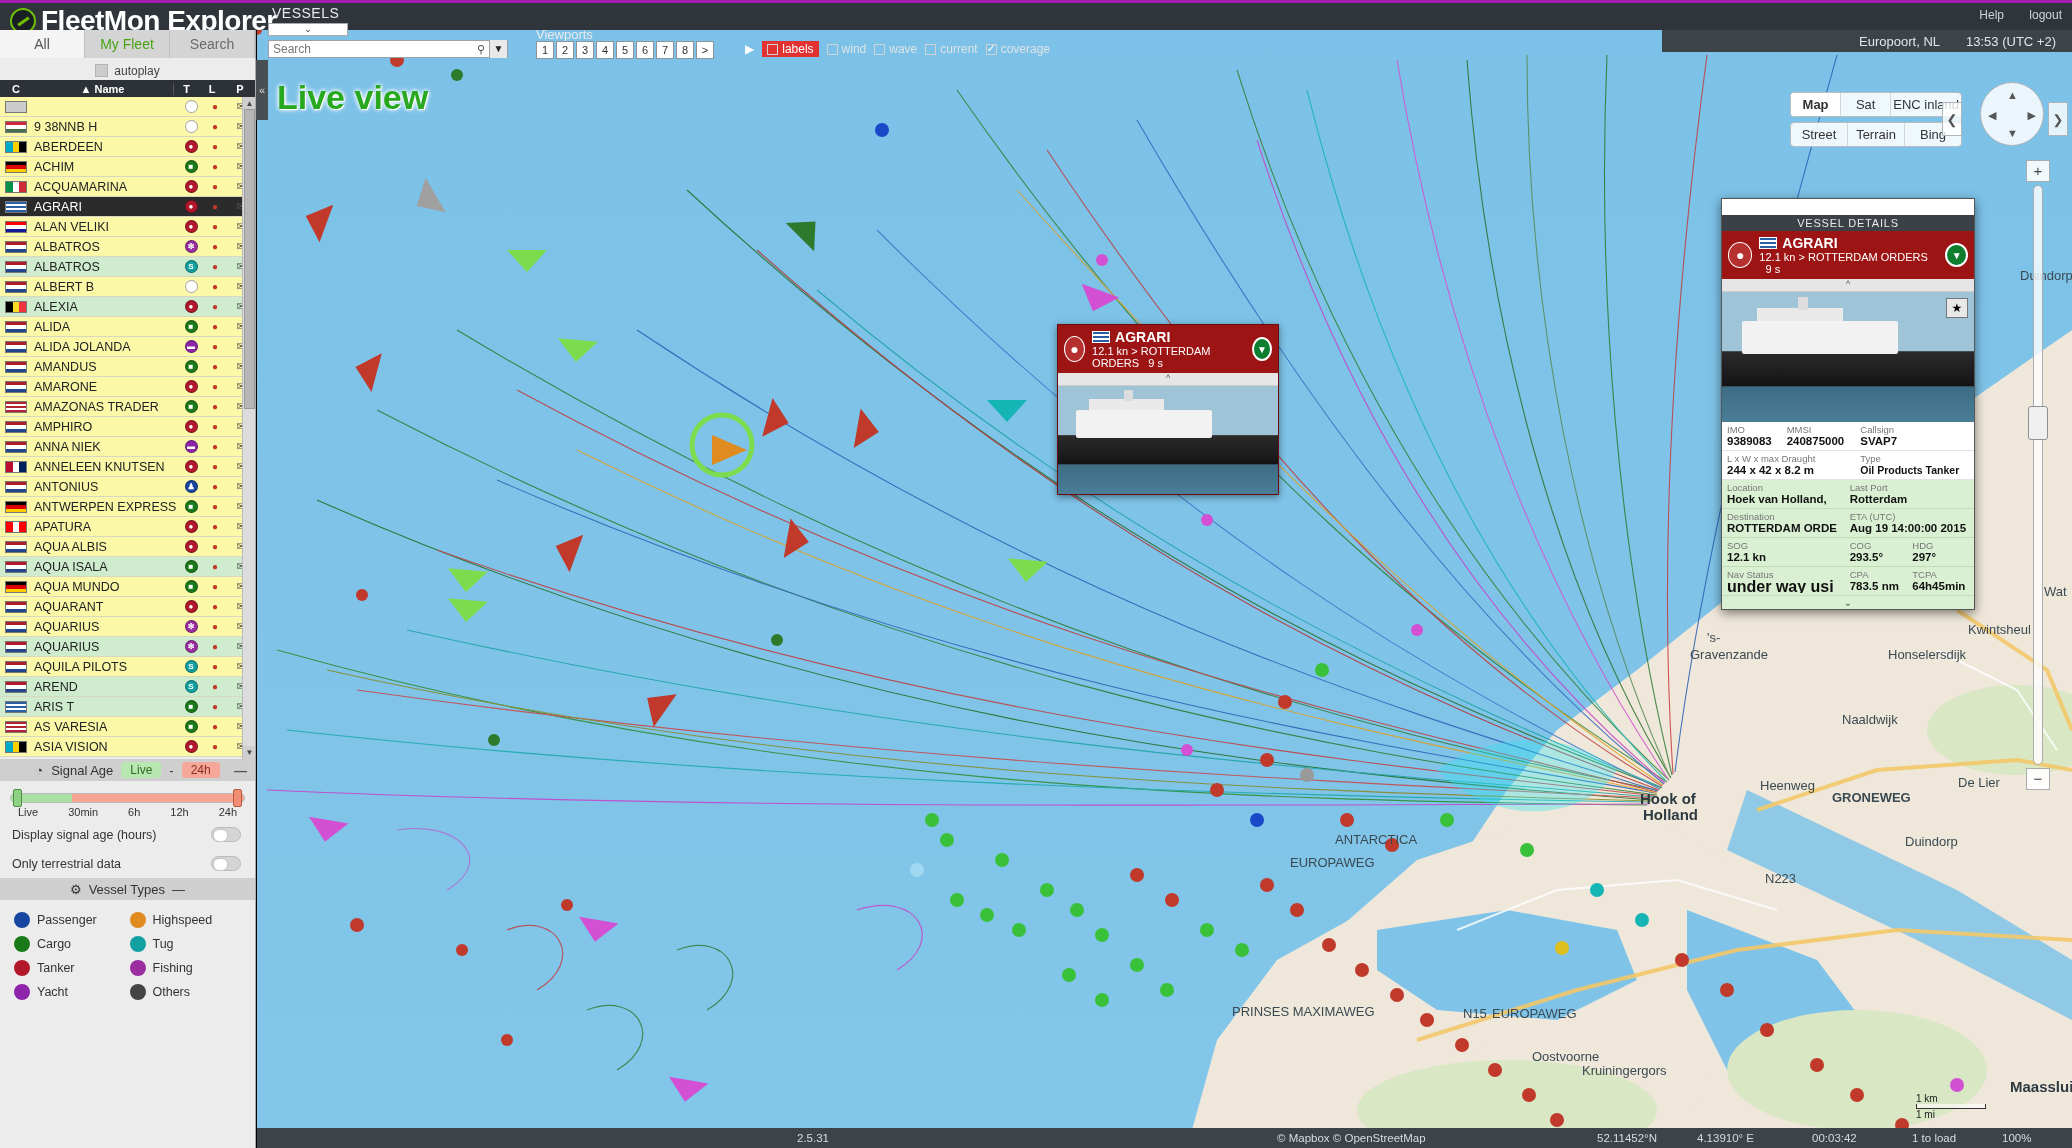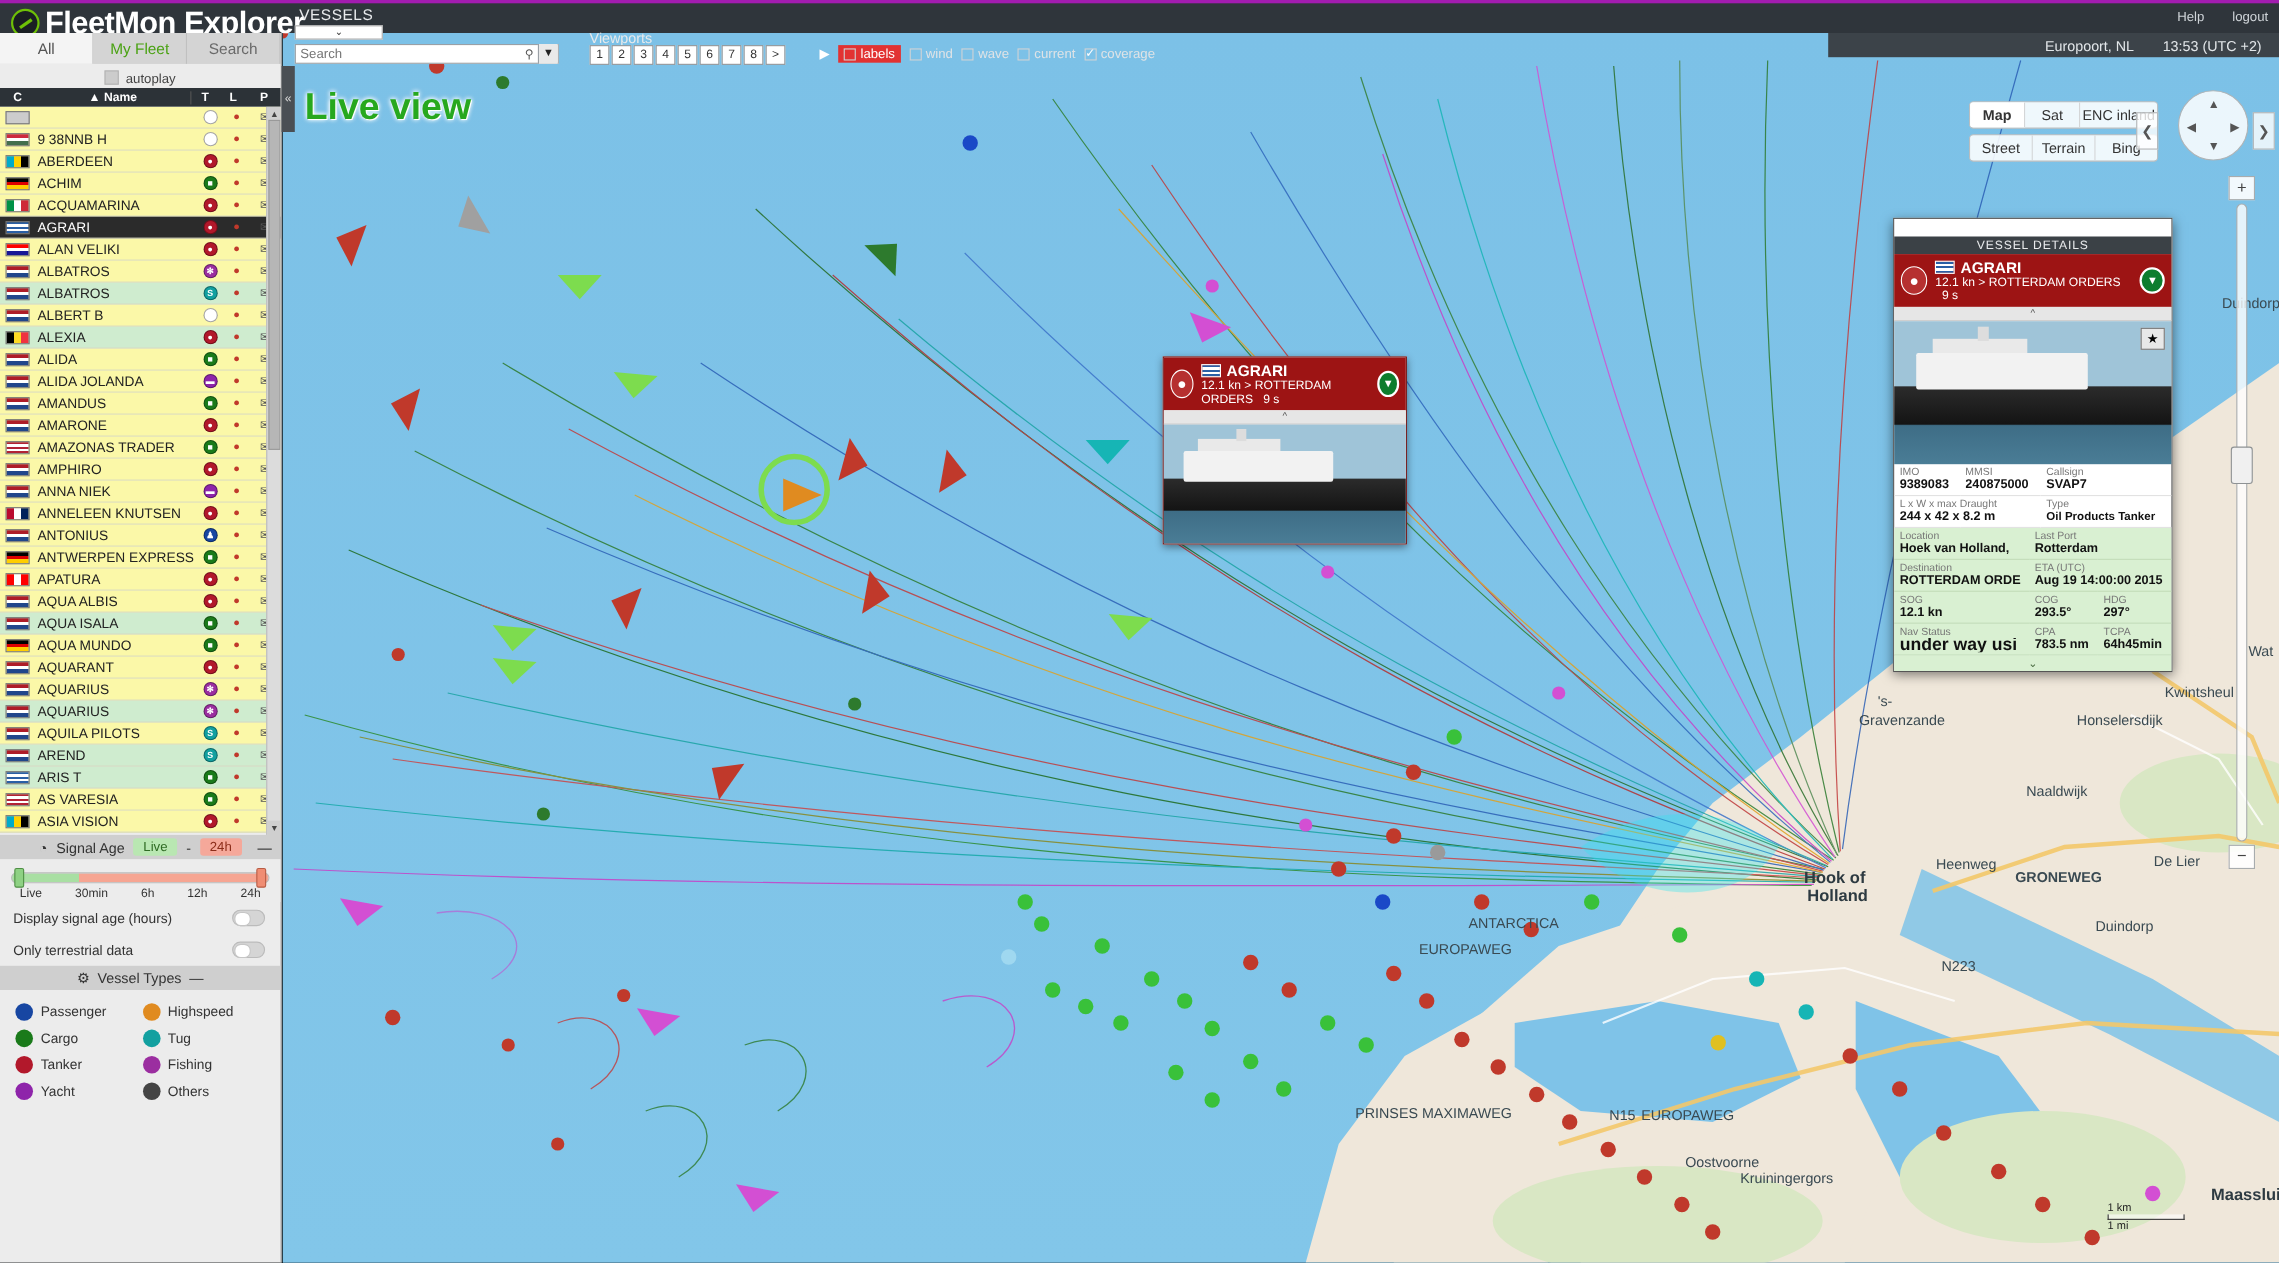--- a/index.html
+++ b/index.html
@@ -1108,13 +1108,22 @@
           <span>Yacht</span>
         </div>
         <div class="vtItem">
           <span class="d" style="background:#444444"></span>
           <span>Others</span>
         </div>
       </div>
   </div>
   <div class="collapse">«</div>
 
+  <div class="bottom">
+    <span class="b" style="left:540px">2.5.31</span>
+    <span class="b" style="left:1020px">© Mapbox © OpenStreetMap</span>
+    <span class="b" style="left:1340px">52.11452°N</span>
+    <span class="b" style="left:1440px">4.13910° E</span>
+    <span class="b" style="left:1555px">00:03:42</span>
+    <span class="b" style="left:1655px">1 to load</span>
+    <span class="b" style="left:1745px">100%</span>
+  </div>
 </div>
 
 </body></html>

